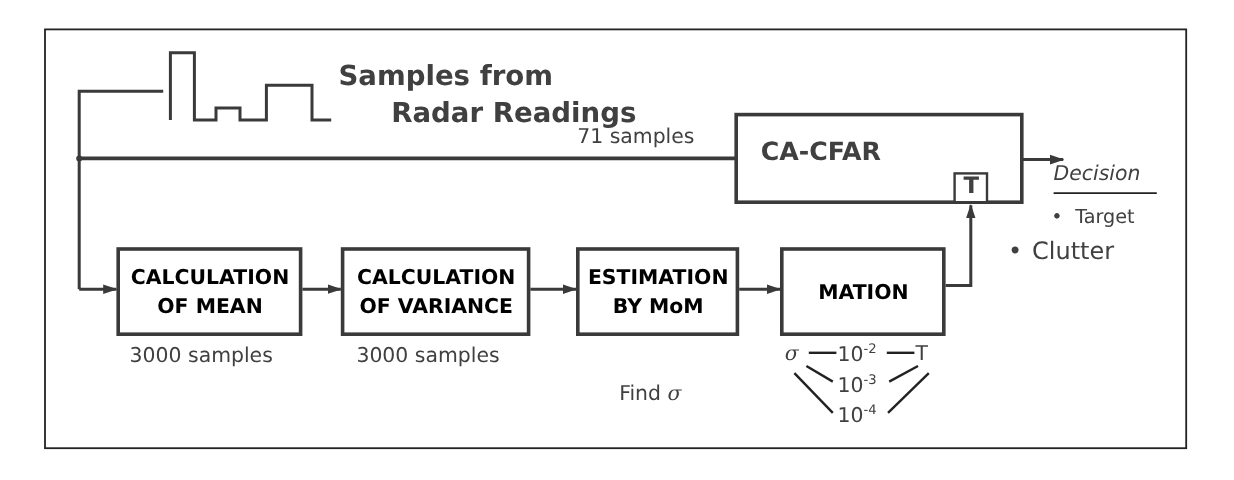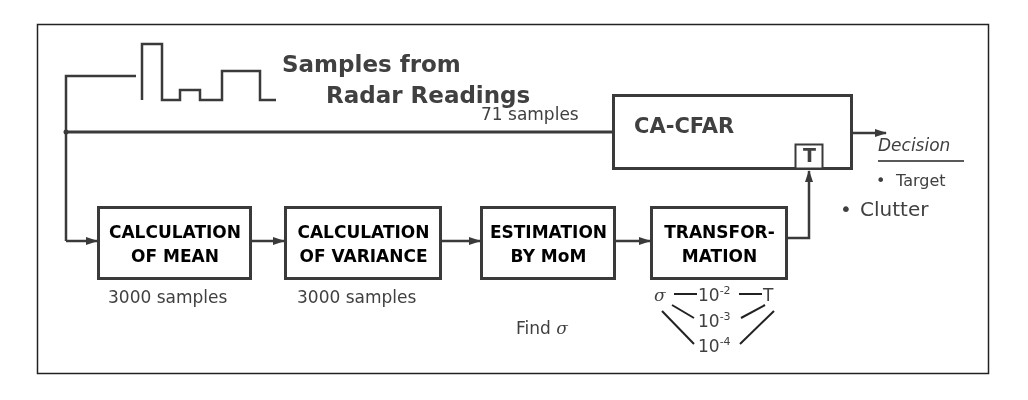--- a/index.html
+++ b/index.html
@@ -78,21 +78,20 @@
 </div>
 <div class="boxtext" style="left:286px; top:208px; width:155px; height:71px;">
   <span>CALCULATION</span>
   <span>OF VARIANCE</span>
 </div>
 <div class="boxtext" style="left:482px; top:208px; width:133px; height:71px;">
   <span>ESTIMATION</span>
   <span>BY MoM</span>
 </div>
 <div class="boxtext" style="left:652px; top:208px; width:135px; height:71px;">
-  <span>TRANSFOR-</span>
   <span>MATION</span>
 </div>
 
 <div class="lbl cap" style="left:108px; top:287px;">3000 samples</div>
 <div class="lbl cap" style="left:297px; top:287px;">3000 samples</div>
 <div class="lbl cap" style="left:516px; top:287px;margin-top:31px;">
   <span>Find</span>
   <span class="ital">σ</span>
 </div>
 

